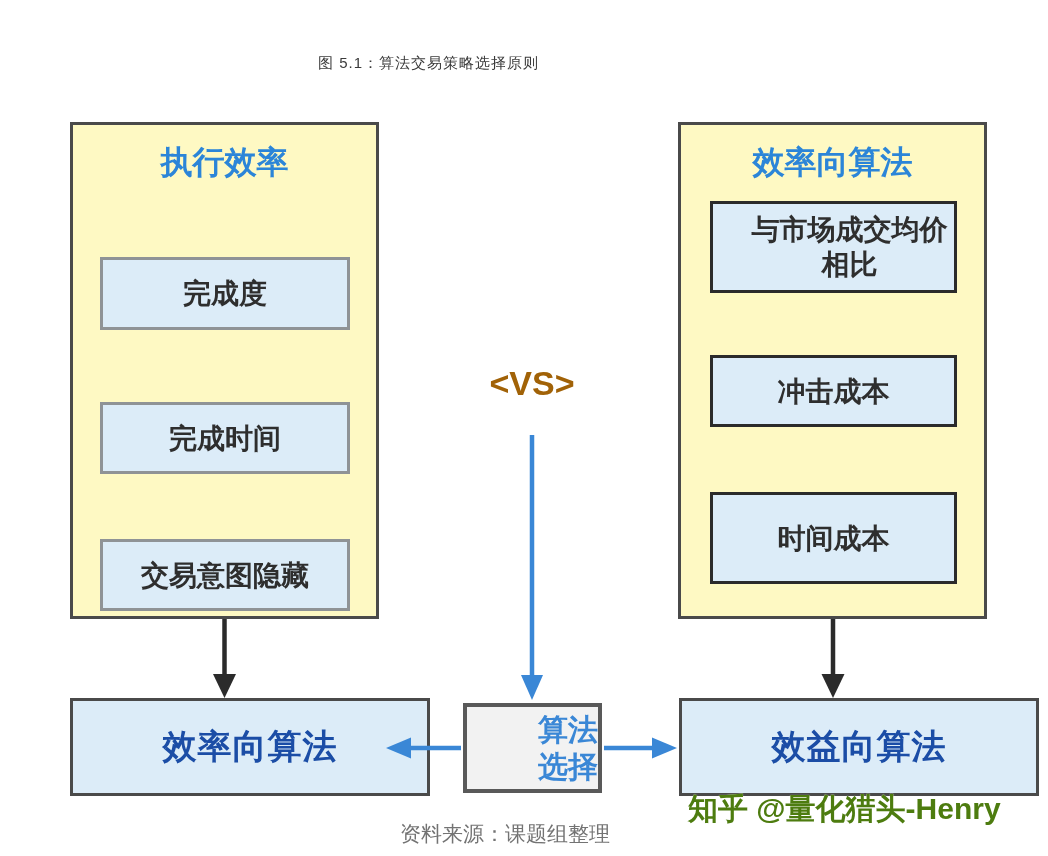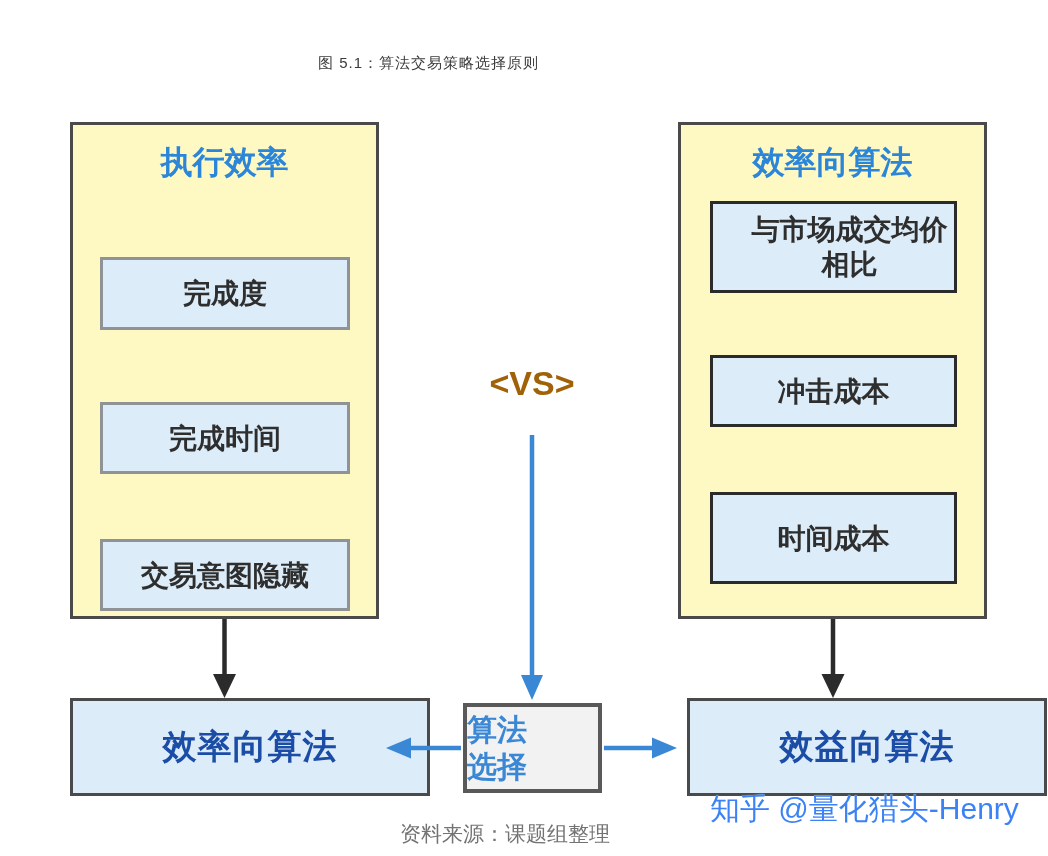--- a/index.html
+++ b/index.html
@@ -44,42 +44,43 @@
   .rp-item-2 { top: 367px; height: 92px; }
 
   .vs-label {
     position: absolute; left: 458px; top: 364px; width: 148px;
     text-align: center; font-size: 34px; font-weight: bold; color: #a16207;
   }
 
   .selector-box {
     position: absolute; left: 463px; top: 703px; width: 139px; height: 90px;
     background: #f2f2f2; border: 4px solid #595959;
-    display: flex; flex-direction: column; align-items: flex-start; justify-content: center;
+    display: flex; flex-direction: column; align-items: flex-end; justify-content: center;
     color: #3a87d6; font-size: 30px; font-weight: bold; line-height: 1.25;
   }
 
   .outcome {
     position: absolute; top: 698px; width: 360px; height: 98px;
     background: #dcecf8; border: 3px solid #4a4a4a;
     display: flex; align-items: center; justify-content: center;
     color: #1b4da6; font-size: 34px; font-weight: bold; letter-spacing: 1px;
   }
   .outcome.left  { left: 70px; }
-  .outcome.right { left: 679px; margin-left: 8px; }
+  .outcome.right { left: 679px; }
 
   .caption {
     position: absolute; left: 400px; top: 820px;
     font-size: 21px; color: #737373;
   }
 
   .watermark {
-    position: absolute; left: 710px; top: 789px; z-index: 20;
-    font-size: 30px; color: #3b82f6; white-space: nowrap;
+    position: absolute; left: 688px; top: 789px; z-index: 20;
+    font-size: 30px; color: #4d7c0f; white-space: nowrap;
     text-shadow: 0 0 1px #ffffff;
+    font-weight: bold;
   }
 
   svg.arrow-layer { position: absolute; left: 0; top: 0; z-index: 5; pointer-events: none; }
 </style>
 </head>
 <body>
 
 <div class="stage">
 
   <div class="fig-title">图 5.1：算法交易策略选择原则</div>

